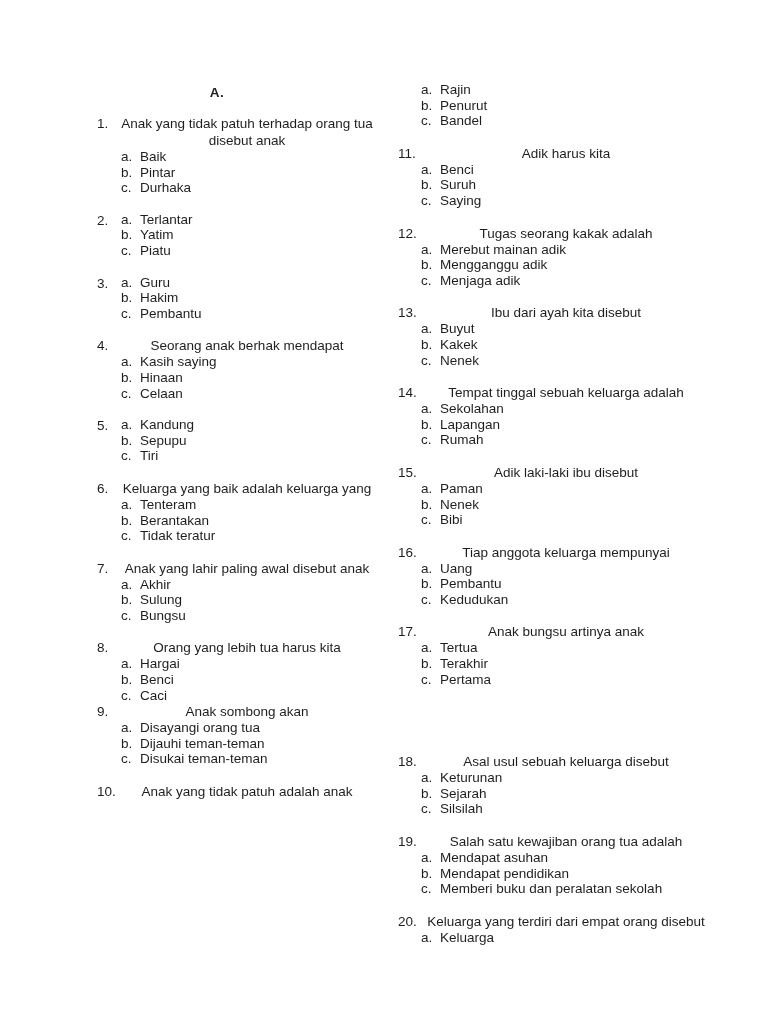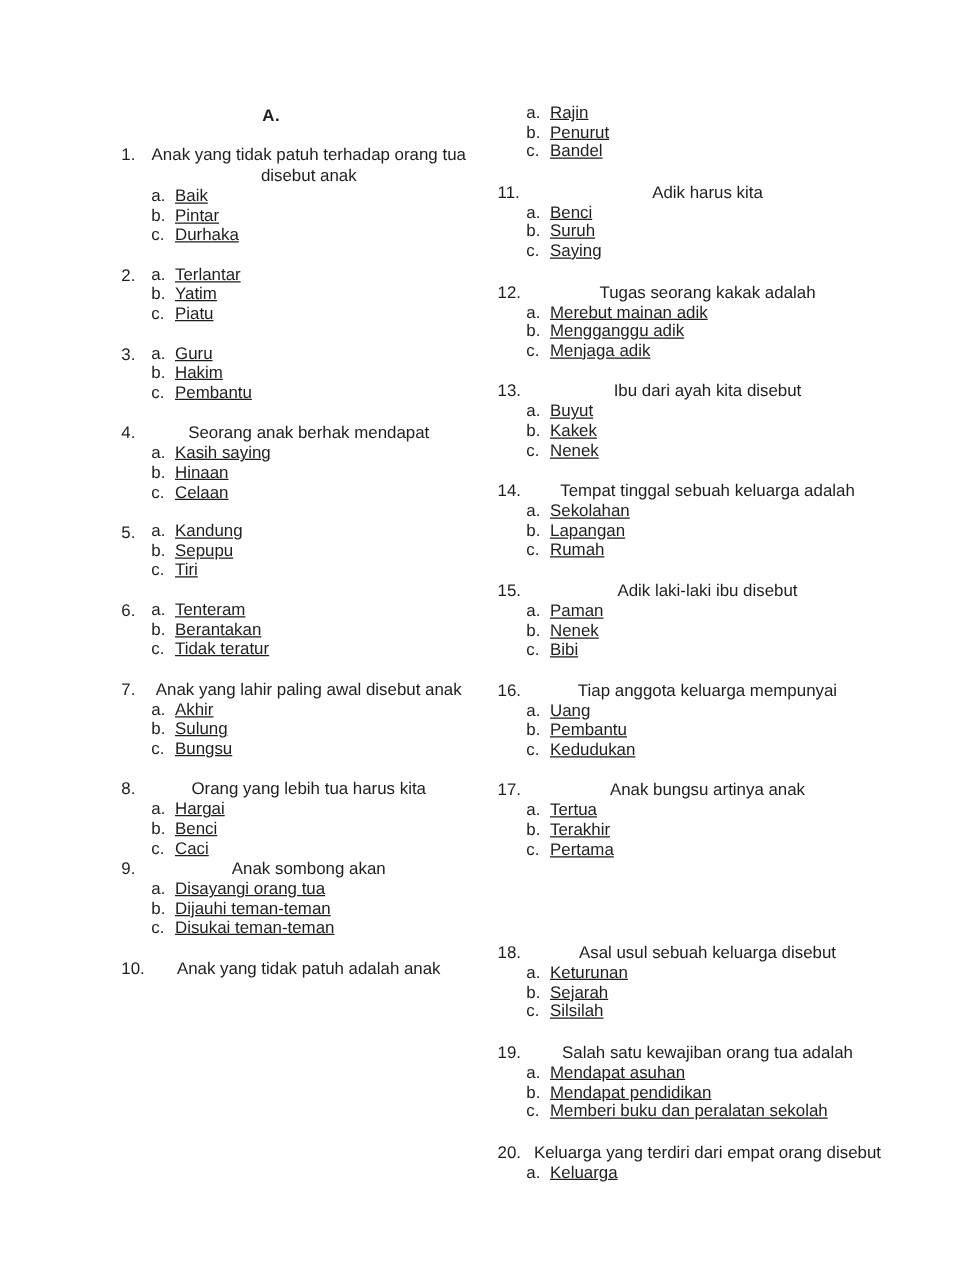--- a/index.html
+++ b/index.html
@@ -71,21 +71,20 @@
   .option {
     display: flex;
     line-height: 15.6px;
   }
   .letter {
     flex: 0 0 19px;
     width: 19px;
   }
   .opt-text {
     flex: 1 1 auto;
-    text-decoration: underline;
   }
 </style>
 </head>
 <body>
 
 <div class="page">
   <div class="col col-left">
     <div class="section-label">A.</div>
     <div id="questions-left">
         <div class="question first">
@@ -181,20 +180,21 @@
               <div class="option">
                 <span class="letter">c.</span>
                 <span class="opt-text">Tiri</span>
               </div>
             </div>
           </div>
         </div>
         <div class="question">
           <span class="qnum">6.</span>
           <div class="qbody">
+            <div class="stem">Keluarga yang baik adalah keluarga yang</div>
             <div class="options">
               <div class="option">
                 <span class="letter">a.</span>
                 <span class="opt-text">Tenteram</span>
               </div>
               <div class="option">
                 <span class="letter">b.</span>
                 <span class="opt-text">Berantakan</span>
               </div>
               <div class="option">

